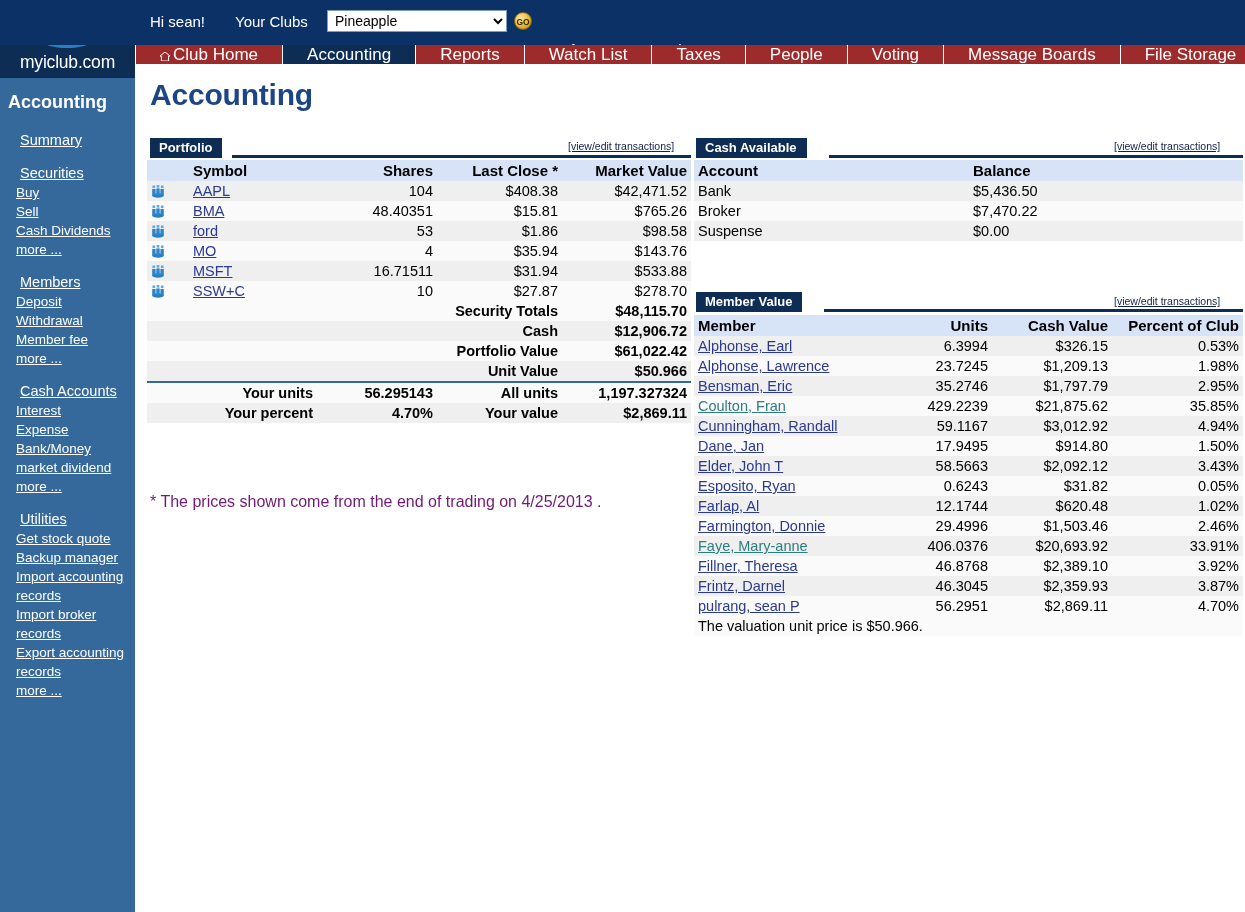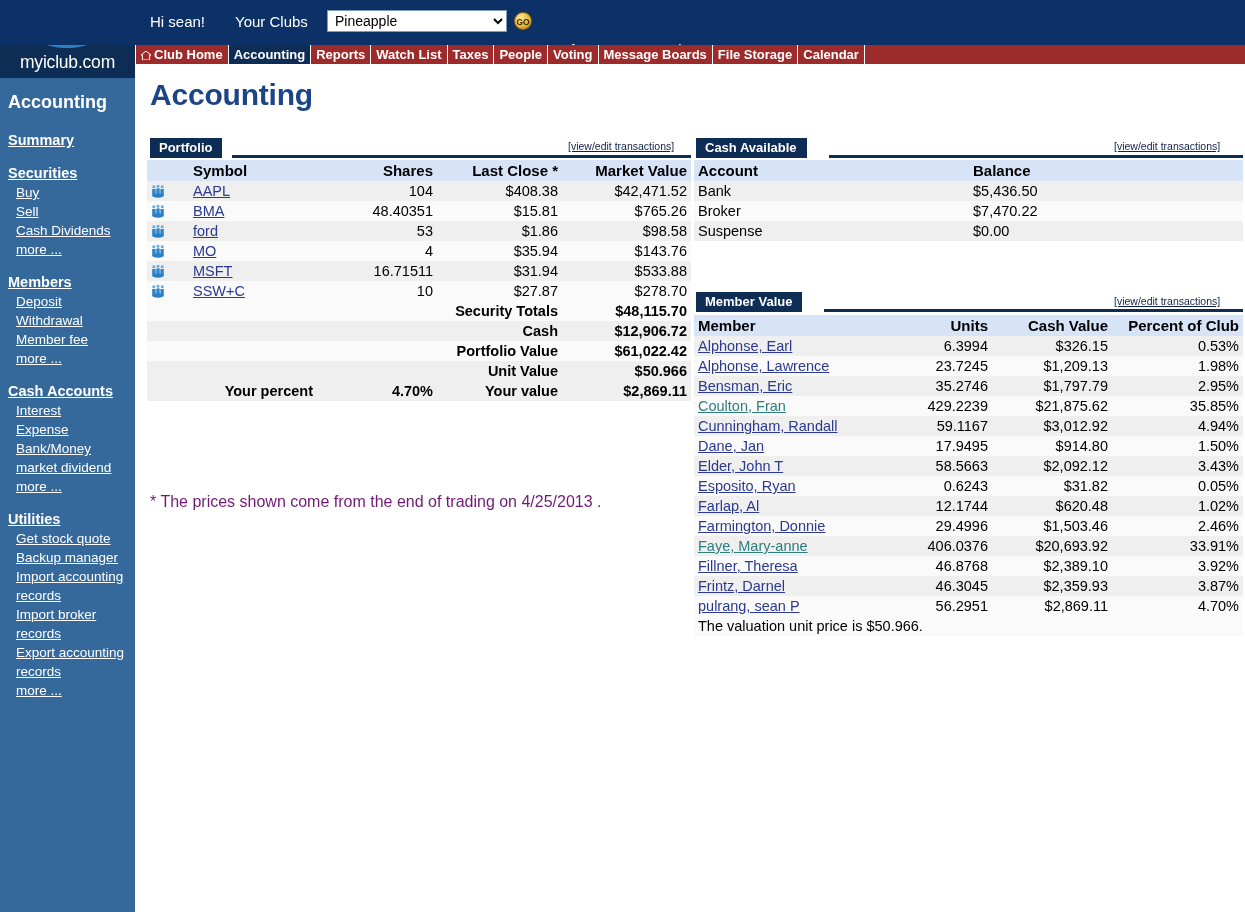--- a/index.html
+++ b/index.html
@@ -60,22 +60,22 @@
   #lnk-logout { left: 559px; }
 
   
   #tabbar {
     position: absolute; left: 135px; top: 45px; width: 1110px; height: 19px;
     background: #9e2b2b;
   }
   #tabstrip { position: absolute; left: 0; top: 0; display: flex; height: 19px; }
   .tab {
     height: 19px; line-height: 19px;
-    padding: 0 5px;
-    color: #ffffff; font-size: 13px; font-weight: bold;
+    padding: 0 24px;
+    color: #ffffff; font-size: 17px; font-weight: normal;
     background: #9e2b2b;
     border-right: 1px solid #ffffff;
     white-space: nowrap; cursor: pointer;
     font-family: "Liberation Sans", sans-serif;
   }
   .tab.active { background: #0e2d55; }
   .tab.home { border-left: 1px solid #ffffff; }
   .home-ico { display: inline-block; margin-right: 3px; vertical-align: -1px; }
 
   
@@ -86,22 +86,22 @@
   }
 
   
   #side-nav { position: absolute; left: 0; top: 88px; width: 135px; }
   .nav-title {
     color: #ffffff; font-size: 18px; font-weight: bold;
     padding: 4px 0 4px 8px;
   }
   .nav-group { margin-top: 14px; }
   .nav-head {
-    color: #ffffff; font-size: 14.5px; font-weight: bold;
-    text-decoration: underline; padding-left: 8px; cursor: pointer;
+    color: #ffffff; font-size: 14.5px; font-weight: normal;
+    text-decoration: underline; padding-left: 20px; cursor: pointer;
     line-height: 19px;
   }
   .nav-item {
     color: #ffffff; font-size: 13.5px; text-decoration: underline;
     padding-left: 16px; cursor: pointer; line-height: 19px;
   }
   .nav-item.wrap { padding-left: 16px; text-indent: 0; }
 
   
   .panel-tab {
@@ -363,20 +363,27 @@
         <td class="bold">Portfolio Value</td>
         <td class="bold">$61,022.42</td>
       </tr>
       <tr class="tot-row">
         <td></td>
         <td></td>
         <td></td>
         <td class="bold">Unit Value</td>
         <td class="bold">$50.966</td>
       </tr>
+      <tr class="tot-row-alt sep-top">
+        <td></td>
+        <td class="bold">Your units</td>
+        <td class="bold">56.295143</td>
+        <td class="bold">All units</td>
+        <td class="bold">1,197.327324</td>
+      </tr>
       <tr class="tot-row">
         <td></td>
         <td class="bold">Your percent</td>
         <td class="bold">4.70%</td>
         <td class="bold">Your value</td>
         <td class="bold">$2,869.11</td>
       </tr>
     </tbody>
 </table>
 

